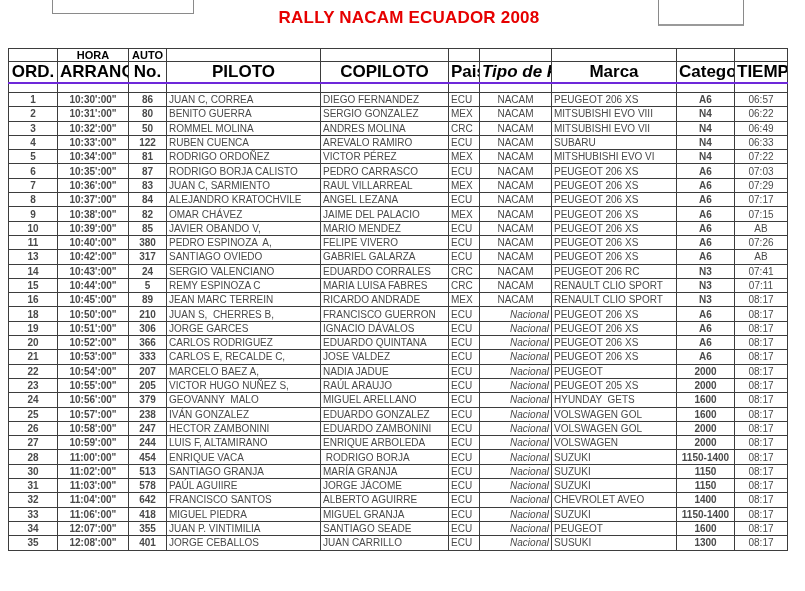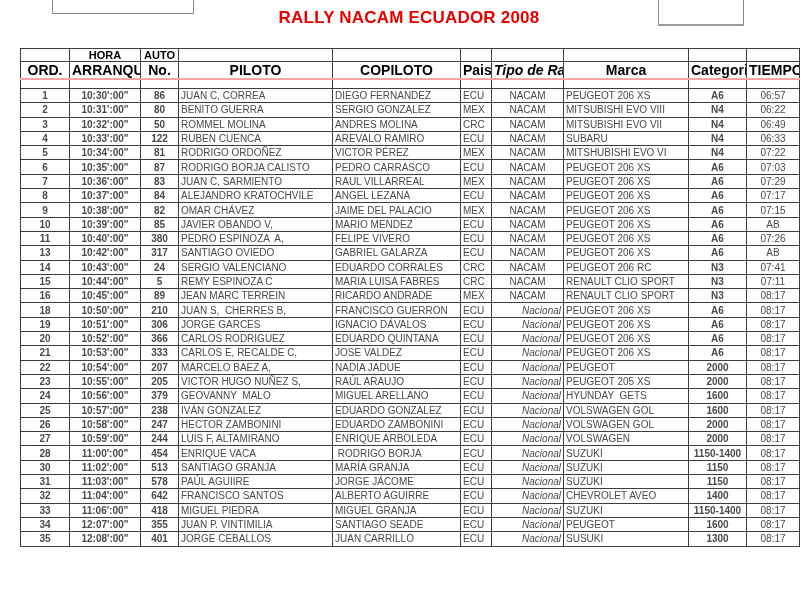--- a/index.html
+++ b/index.html
@@ -5,27 +5,27 @@
   html,body{margin:0;padding:0;background:#ffffff;}
   .page{position:relative;width:805px;height:591px;background:#ffffff;overflow:hidden;
         font-family:"Liberation Sans",sans-serif;}
   .topbox{position:absolute;background:#ffffff;border:1px solid #8a8a8a;border-top:none;}
   .box1{left:52px;top:-1px;width:140px;height:14px;}
   .box2{left:658px;top:-1px;width:84px;height:25px;border-bottom:2px solid #9a9a9a;}
   .title{position:absolute;left:16px;top:8px;width:786px;text-align:center;
          font-size:17px;font-weight:bold;letter-spacing:.2px;}
   .subtitle{position:absolute;left:0;top:31px;width:786px;text-align:center;
             font-size:10.5px;font-weight:bold;margin-top:44px;}
-  table.grid{position:absolute;left:20px;top:48px;width:779px;border-collapse:collapse;
+  table.grid{position:absolute;left:8px;top:48px;width:779px;border-collapse:collapse;
              table-layout:fixed;background:#ffffff;}
   table.grid td{border:1px solid #3d3d3d;padding:0 2px;overflow:hidden;white-space:pre;
                 font-size:10px;color:#4a4a4a;height:13.3px;vertical-align:middle;}
   tr.hdr-top td{height:12px;font-weight:bold;color:#000;font-size:11px;text-align:center;}
-  tr.hdr-main td{height:14px;font-weight:bold;color:#000;font-size:14px;text-align:center;
-                 border-bottom:2px solid #fca5a5;}
+  tr.hdr-main td{height:14px;font-weight:bold;color:#000;font-size:17px;text-align:center;
+                 border-bottom:2px solid #6d28d9;}
   tr.hdr-empty td{height:8px;}
   td.c-ord,td.c-hora,td.c-no,td.c-cat{font-weight:bold;color:#000;text-align:center;font-size:10.5px;}
   td.c-pil,td.c-cop,td.c-marca{text-align:left;}
   td.c-pais{text-align:left;padding:0 1px;}
   td.c-tipo{text-align:center;}
   td.c-tipo.tipo-left{text-align:right;font-style:italic;}
   td.c-tiem{text-align:center;font-size:8px;color:#2e2e2e;font-weight:normal;margin-left:36px;}
 </style>
 </head>
 <body>

